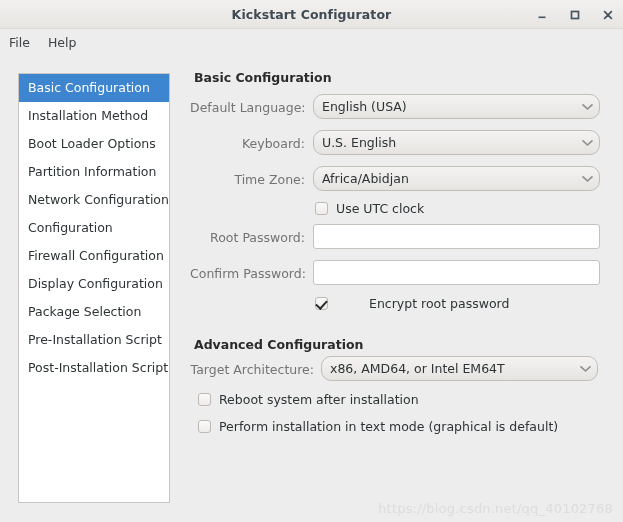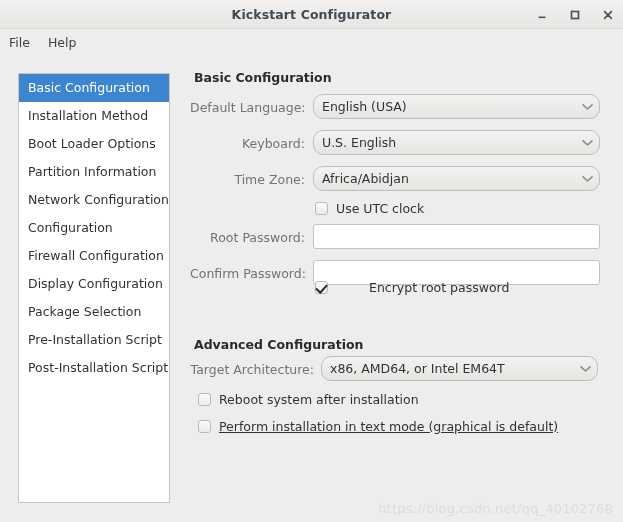--- a/index.html
+++ b/index.html
@@ -316,21 +316,21 @@
       <div class="row-label" style="left:0px; width:115px; top:174px;">Root Password:</div>
       <div class="entry" style="left:123px; top:168px; width:287px;">
         <span class="entry-value"></span>
       </div>
 
       <div class="row-label" style="left:0px; width:115px; top:210px;">Confirm Password:</div>
       <div class="entry" style="left:123px; top:204px; width:287px;">
         <span class="entry-value"></span>
       </div>
 
-      <div class="check-row" style="left:125px; top:224px;gap:41px;">
+      <div class="check-row" style="left:125px; top:240px;gap:41px;">
         <span class="cbox checked"></span>
         <span class="check-label">Encrypt root password</span>
       </div>
 
       <div class="section-title" style="left:4px; top:281px;text-align:center;">Advanced Configuration</div>
 
       <div class="row-label" style="left:0px; width:124px; top:306px;">Target Architecture:</div>
       <div class="combo" style="left:131px; top:300px; width:277px;">
         <span class="combo-value">x86, AMD64, or Intel EM64T</span>
         <span class="chev">
@@ -338,21 +338,21 @@
               <path d="M1 1.8 L5.5 6 L10 1.8" fill="none" stroke="currentColor" stroke-width="1.6" stroke-linecap="round" stroke-linejoin="round"></path>
             </svg>
         </span>
       </div>
 
       <div class="check-row" style="left:8px; top:336px;">
         <span class="cbox"></span>
         <span class="check-label">Reboot system after installation</span>
       </div>
 
-      <div class="check-row" style="left:8px; top:363px;text-decoration:underline;">
+      <div class="check-row" style="left:8px; top:363px;">
         <span class="cbox"></span>
         <span class="check-label">Perform installation in text mode (graphical is default)</span>
       </div>
 
     </div>
 
     <div id="watermark">https://blog.csdn.net/qq_40102768</div>
 
   </div>
 </div>

